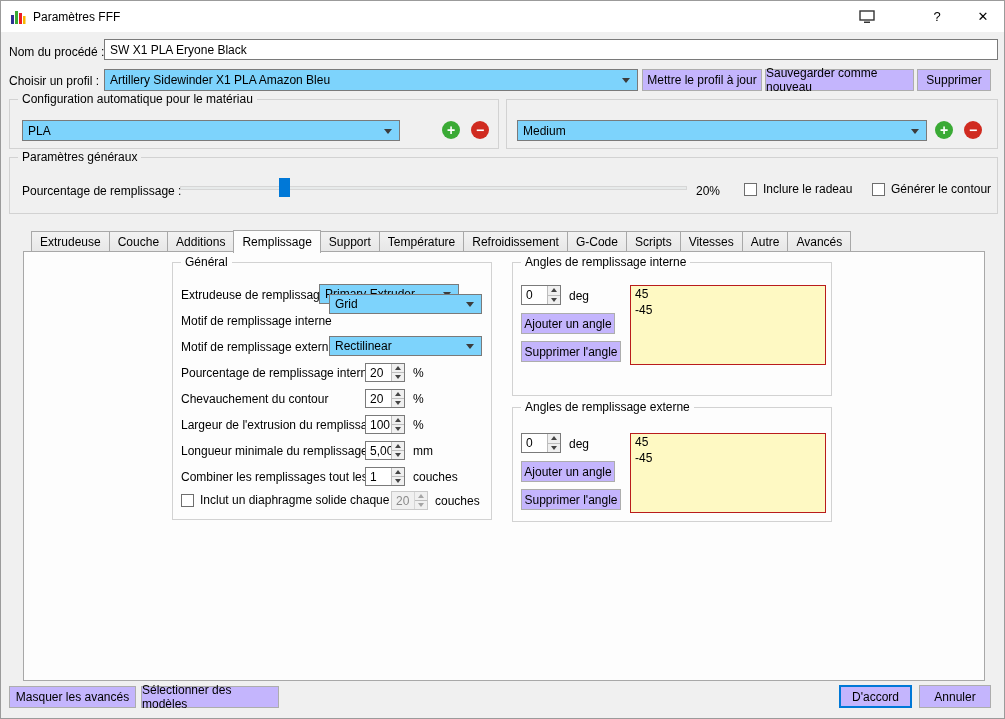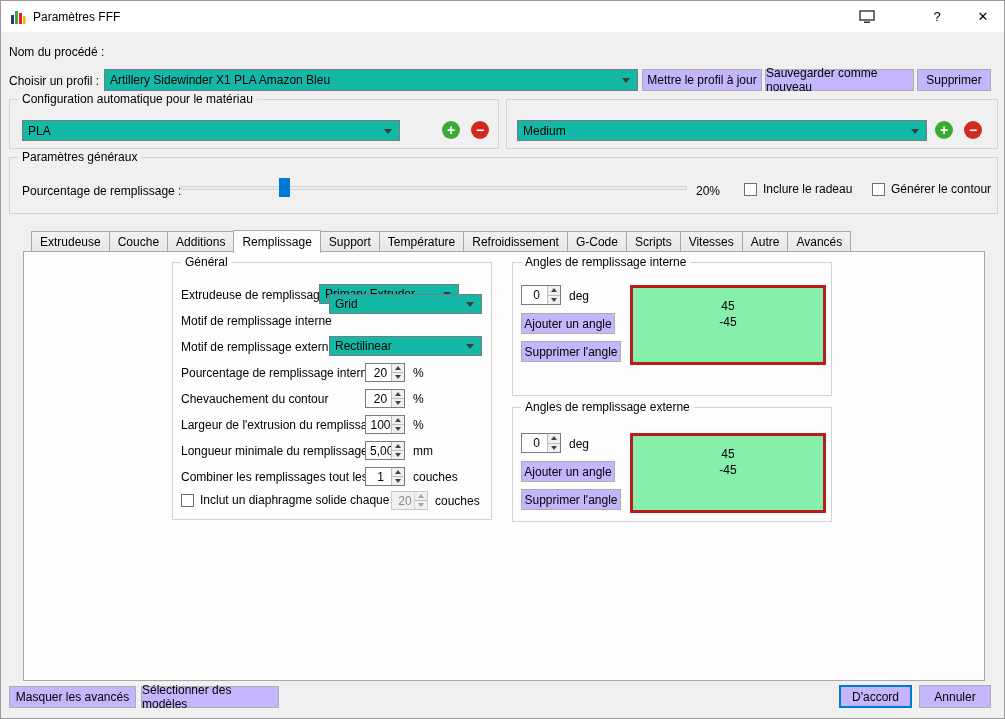--- a/index.html
+++ b/index.html
@@ -17,21 +17,21 @@
   .tb-help { position:absolute; left:928px; top:8px; width:16px; text-align:center; font-size:13px; }
   .tb-close { position:absolute; left:974px; top:8px; width:16px; text-align:center; font-size:13px; }
   
   .lbl { position:absolute; white-space:nowrap; }
   .input { position:absolute; background:#fff; border:1px solid #7a7a7a; padding:0 5px;
            font:12px "Liberation Sans", sans-serif; }
   .btn { position:absolute; background:#c4b5fd; border:1px solid #adadad;
          display:flex; align-items:center; justify-content:center;
          font:12px "Liberation Sans", sans-serif; cursor:default; }
   .btn.primary { border:2px solid var(--accent); }
-  .combo { position:absolute; background:#14b8a6; border:1px solid #7a7a7a;
+  .combo { position:absolute; background:#7dd3fc; border:1px solid #7a7a7a;
            display:flex; align-items:center; padding:0 20px 0 5px; white-space:nowrap; overflow:hidden; }
   .carrow { position:absolute; right:7px; top:50%; margin-top:-2px; width:0; height:0;
             border-left:4px solid transparent; border-right:4px solid transparent;
             border-top:5px solid #3c3c3c; }
   .spin { position:absolute; background:#fff; border:1px solid #7a7a7a; display:flex; }
   .spin .sv { flex:1; padding:2px 0 0 4px; overflow:hidden; }
   .spin .sarr { width:13px; display:flex; flex-direction:column; border-left:1px solid #bdbdbd; }
   .spin .sbtn { flex:1; background:#f0f0f0; display:flex; align-items:center; justify-content:center; }
   .spin .sbtn.up { border-bottom:1px solid #bdbdbd; }
   .tri-up { width:0; height:0; border-left:3px solid transparent; border-right:3px solid transparent;
@@ -41,40 +41,40 @@
   .spin.disabled { background:#f0f0f0; color:#8a8a8a; border-color:#c9c9c9; }
   .spin.disabled .sarr { border-left-color:#d6d6d6; }
   .spin.disabled .tri-up { border-bottom-color:#a5a5a5; }
   .spin.disabled .tri-dn { border-top-color:#a5a5a5; }
   .group { position:absolute; border:1px solid #d2d2d2; }
   .group .gtitle { position:absolute; top:-8px; left:8px; background:#f0f0f0; padding:0 4px; white-space:nowrap; }
   .group.on-white .gtitle { background:#fdfdfd; }
   .check { position:absolute; display:flex; align-items:center; gap:6px; white-space:nowrap; }
   .cb { width:13px; height:13px; background:#fff; border:1px solid #6e6e6e; position:relative; flex:0 0 13px; }
   .cb.checked::after { content:"✓"; position:absolute; left:1px; top:-2px; font-size:12px; font-weight:bold; color:#111; }
-  .listbox { position:absolute; background:#86efac; border:3px solid #b91c1c; padding:10px 4px; overflow:hidden; }
+  .listbox { position:absolute; background:#fef9c3; border:1px solid #b91c1c; padding:0 4px; overflow:hidden; }
   .litem { line-height:16px; }
   .roundbtn { position:absolute; width:18px; height:18px; border-radius:50%; color:#fff;
               display:flex; align-items:center; justify-content:center;
               font:bold 14px "Liberation Sans", sans-serif; line-height:1; }
   .roundbtn.add { background:var(--add-green); }
   .roundbtn.remove { background:var(--remove-red); }
   
   .slider { position:absolute; height:20px; }
   .groove { position:absolute; left:0; right:0; top:8px; height:4px; background:#e7eaea; border:1px solid #d6d6d6; }
   .thumb { position:absolute; top:0; width:11px; height:19px; background:var(--accent); }
   
   .tabs { position:absolute; left:30px; top:228px; height:23px; display:flex; align-items:flex-end; z-index:5; }
   .tab { height:21px; padding:0 8px; line-height:20px; background:linear-gradient(#f2f2f2,#e7e7e7);
          border:1px solid #a8a8a8; white-space:nowrap; }
   .tab + .tab { margin-left:-1px; }
   .tab.active { height:23px; line-height:22px; background:#fdfdfd; border-bottom:none;
                 margin-bottom:-1px; position:relative; z-index:6; }
   .panel { position:absolute; left:22px; top:250px; width:962px; height:430px;
-           background:#fdfdfd; border:1px solid #a8a8a8; z-index:1;text-align:center; }
+           background:#fdfdfd; border:1px solid #a8a8a8; z-index:1; }
 </style>
 </head>
 <body>
 
 <div class="window">
 
   <div class="titlebar">
     <svg class="app-icon" viewBox="0 0 16 16">
       <rect x="1" y="6" width="3" height="9" fill="#2e3192"></rect>
       <rect x="5" y="2" width="3" height="13" fill="#3aaa35"></rect>
@@ -84,20 +84,21 @@
     <span class="tb-title">Paramètres FFF</span>
     <svg class="tb-monitor" viewBox="0 0 16 14">
       <rect x="1" y="1" width="14" height="9" fill="none" stroke="#333" stroke-width="1.4"></rect>
       <rect x="5" y="11.5" width="6" height="1.5" fill="#333"></rect>
     </svg>
     <span class="tb-help">?</span>
     <span class="tb-close">✕</span>
   </div>
 
   <span class="lbl" style="left:8px;top:44px">Nom du procédé :</span>
+  <input class="input" style="left: 103px; top: 38px; width: 894px; height: 21px;" value="SW X1 PLA Eryone Black">
 
   <span class="lbl" style="left:8px;top:73px">Choisir un profil :</span>
   <div class="combo" style="left:103px;top:68px;width:534px;height:22px">
     <span>Artillery Sidewinder X1 PLA Amazon Bleu</span>
     <span class="carrow"></span>
   </div>
   <div class="btn" style="left:641px;top:68px;width:120px;height:22px">Mettre le profil à jour</div>
   <div class="btn" style="left:764px;top:68px;width:149px;height:22px">Sauvegarder comme nouveau</div>
   <div class="btn" style="left:916px;top:68px;width:74px;height:22px">Supprimer</div>
 

